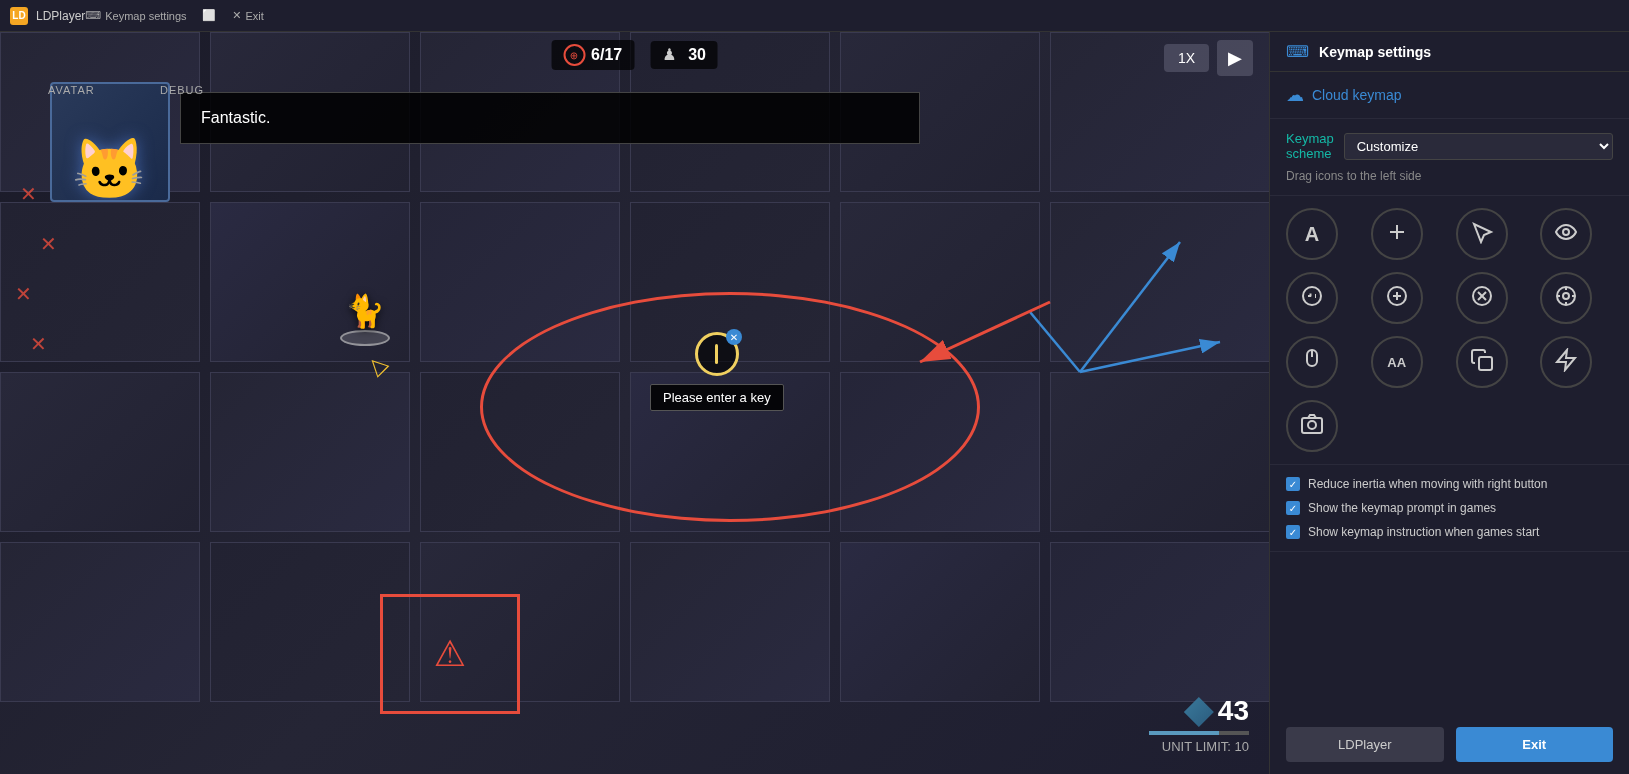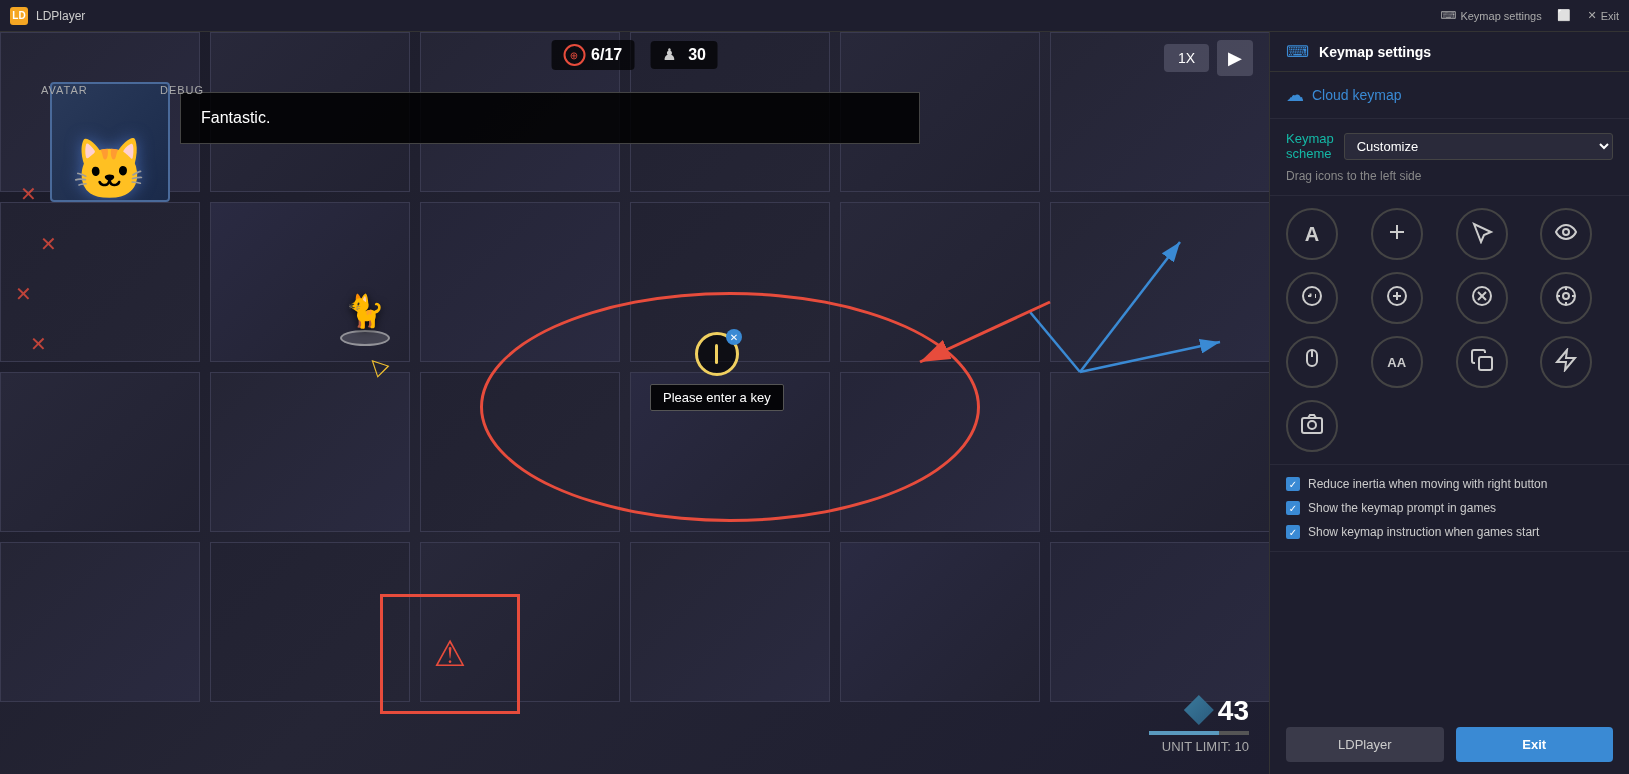--- a/index.html
+++ b/index.html
@@ -12,21 +12,20 @@
       display: flex;
       flex-direction: column;
     }
 
     
     .title-bar {
       height: 32px;
       background: #1e1e2e;
       display: flex;
       align-items: center;
-      justify-content: space-between;
       padding: 0 10px;
       flex-shrink: 0;
       border-bottom: 1px solid #333;
     }
     .title-bar-left {
       display: flex;
       align-items: center;
       gap: 8px;
     }
     .title-bar-logo {
@@ -289,21 +288,21 @@
     
     .bottom-hud {
       position: absolute;
       bottom: 20px;
       right: 20px;
       z-index: 10;
       text-align: right;
     }
     .cost-display {
       display: flex;
-      align-items: flex-start;
+      align-items: flex-end;
       gap: 4px;
       justify-content: flex-end;
     }
     .cost-icon {
       width: 30px;
       height: 30px;
       background: linear-gradient(135deg, #3a7a9c, #2a5a7c);
       clip-path: polygon(50% 0%, 100% 50%, 50% 100%, 0% 50%);
       display: flex;
       align-items: center;
@@ -377,21 +376,21 @@
       height: 16px;
       border: 2px solid rgba(200,200,200,0.6);
       border-radius: 50%;
       background: rgba(200,200,200,0.2);
     }
 
     
     .avatar-label {
       position: absolute;
       top: 52px;
-      left: 41px;
+      left: 48px;
       color: #aaa;
       font-size: 11px;
       z-index: 11;
       letter-spacing: 1px;
     }
     .debug-label {
       position: absolute;
       top: 52px;
       left: 160px;
       color: #aaa;

